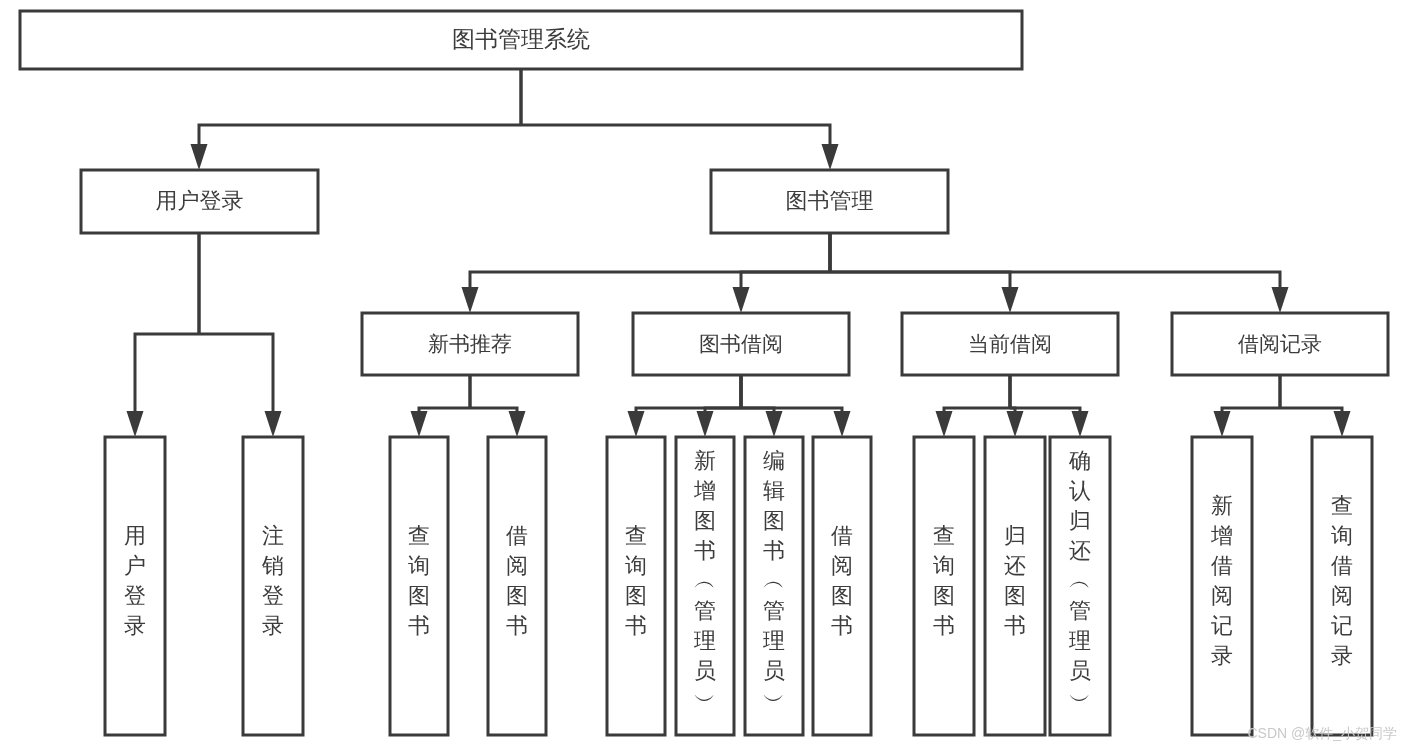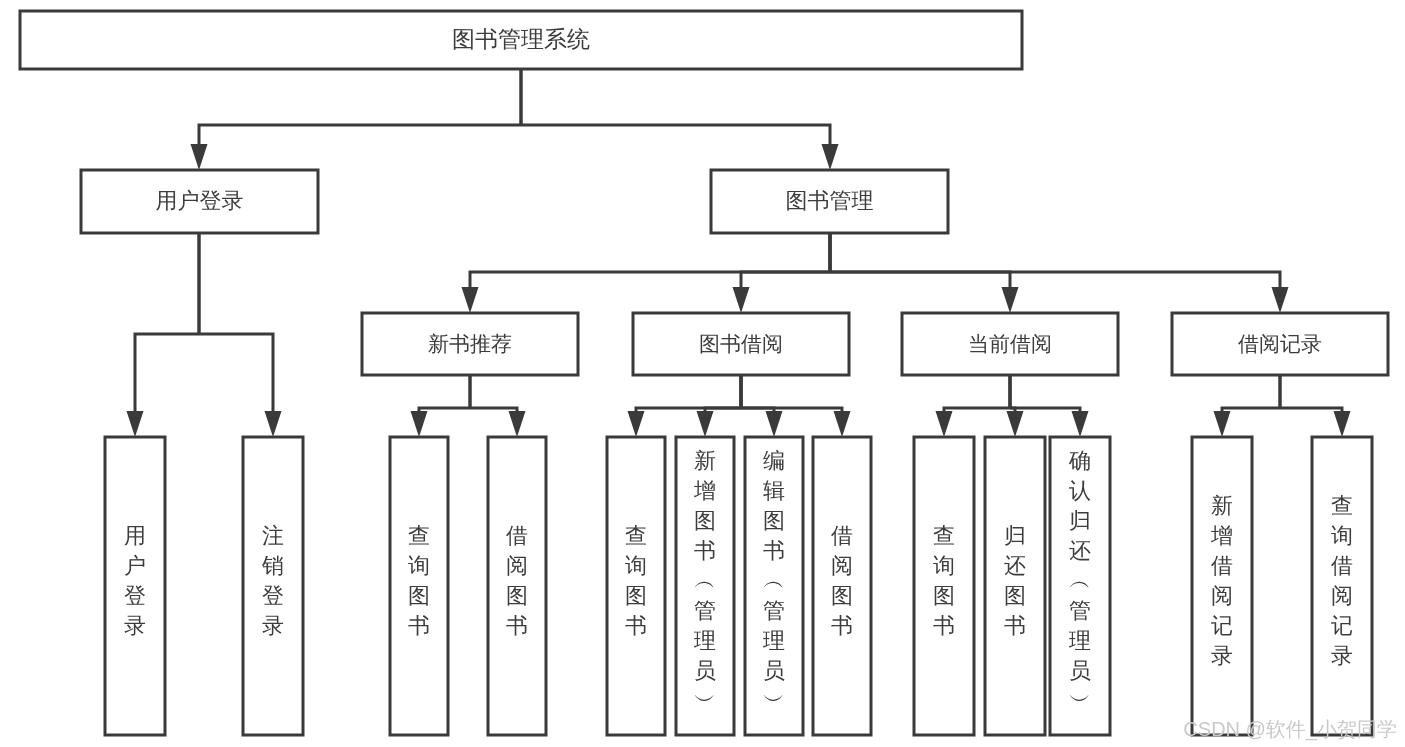--- a/index.html
+++ b/index.html
@@ -30,21 +30,21 @@
     fill:none;
     stroke-linecap:butt;
   }
   .arrow-head{fill:#3a3a3a;}
 
   .watermark{
     position:absolute;
     right:8px;
     bottom:4px;
     font-family:"Liberation Sans","DejaVu Sans",sans-serif;
-    font-size:20px;
+    font-size:14px;
     color:#c9c9c9;
     white-space:nowrap;
     user-select:none;
   }
 </style>
 </head>
 <body>
 
 <svg id="diagram" xmlns="http://www.w3.org/2000/svg" viewBox="0 0 1405 747">
   <g id="connectors-layer">

